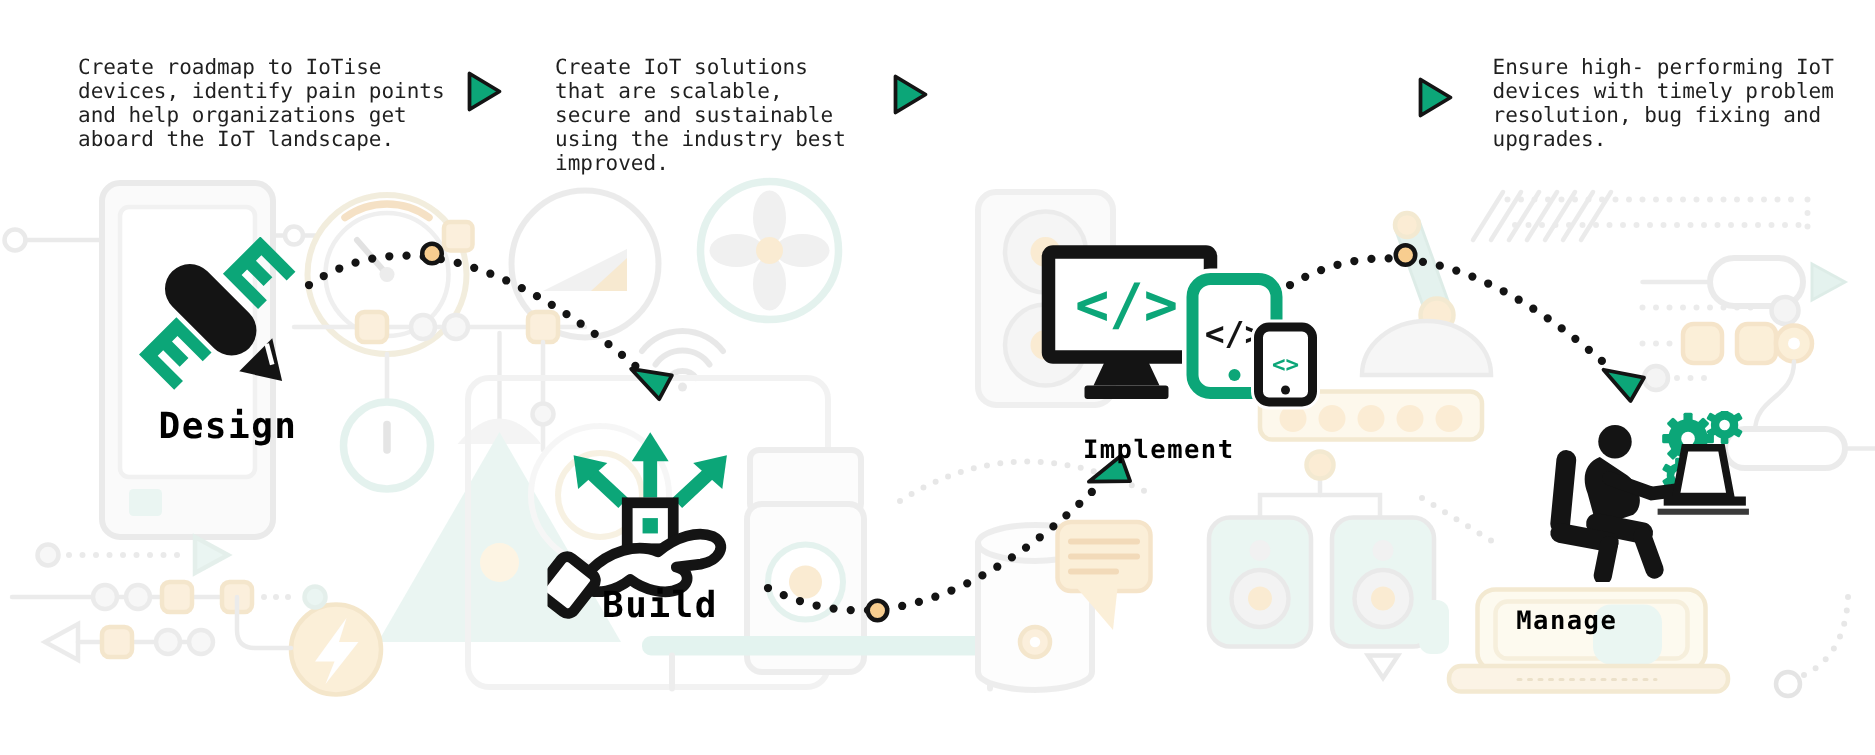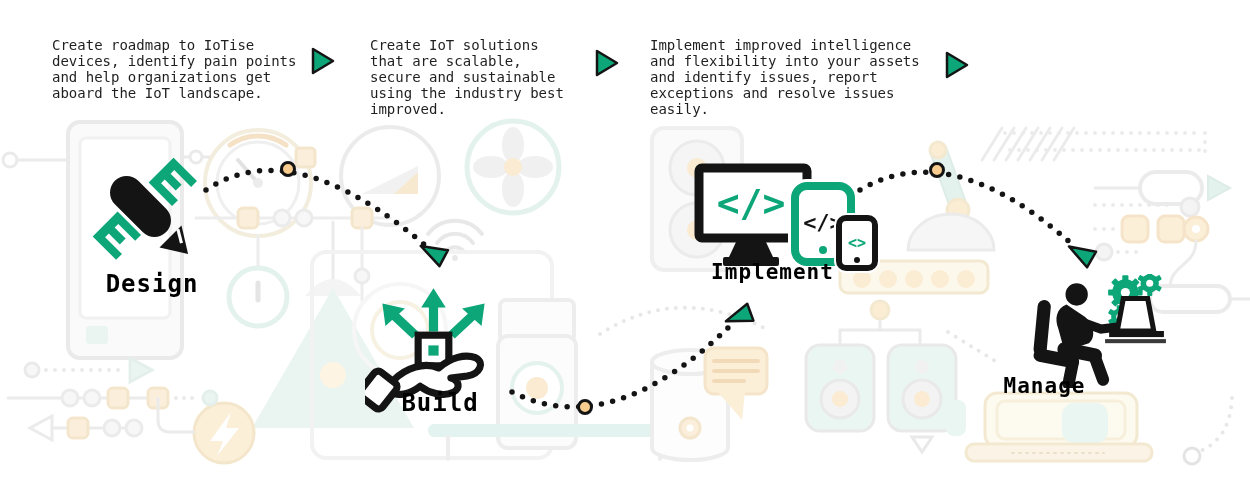--- a/index.html
+++ b/index.html
@@ -13,21 +13,21 @@
     position:absolute;margin:0;font-size:14px;line-height:16px;color:#1f1f1f;
     letter-spacing:0px;
   }
   .sep{position:absolute;}
   .stage-icon{position:absolute;}
   .stage-label{
     position:absolute;font-weight:bold;color:#000000;text-align:center;
     letter-spacing:1px;
   }
   .lbl24{font-size:24px;}
-  .lbl26{font-size:21px;}
+  .lbl26{font-size:17px;margin-top:30px;}
 </style>
 </head>
 <body>
 
 <div class="canvas">
 
   <svg class="bg" width="1250" height="503" viewBox="0 0 1250 503">
     <g opacity="0.55" stroke-linecap="round">
 
       <g>
@@ -255,26 +255,26 @@
   <svg class="sep" style="left:311px;top:47px;" width="24" height="28" viewBox="0 0 24 28">
     <polygon points="2,2 2,26 22,14" fill="#0ca678" stroke="#141414" stroke-width="2.5" stroke-linejoin="round"></polygon>
   </svg>
 
   <p class="desc" style="left:370px;top:37px;width:206px;">Create IoT solutions that are scalable, secure and sustainable using the industry best improved.</p>
 
   <svg class="sep" style="left:595px;top:49px;" width="24" height="28" viewBox="0 0 24 28">
     <polygon points="2,2 2,26 22,14" fill="#0ca678" stroke="#141414" stroke-width="2.5" stroke-linejoin="round"></polygon>
   </svg>
 
-  <p class="desc" style="left:650px;top:37px;width:292px;">Implement improved intelligence and flexibility into your assets and identify issues, report exceptions and resolve issues easily.</p>
 
   <svg class="sep" style="left:945px;top:51px;" width="24" height="28" viewBox="0 0 24 28">
     <polygon points="2,2 2,26 22,14" fill="#0ca678" stroke="#141414" stroke-width="2.5" stroke-linejoin="round"></polygon>
   </svg>
 
+  <p class="desc" style="left:995px;top:37px;width:240px;">Ensure high- performing IoT devices with timely problem resolution, bug fixing and upgrades.</p>
 
   <svg class="stage-icon" style="left:92px;top:158px;" width="116" height="116" viewBox="0 0 112 112">
     <path d="M0 0 H32 V8 H9 V13 H24 V21 H9 V26 H32 V34 H0 Z" fill="#0ca678" transform="translate(62,6) rotate(45 16 17)"></path>
     <path d="M0 0 H32 V8 H9 V13 H24 V21 H9 V26 H32 V34 H0 Z" fill="#0ca678" transform="translate(8,58) rotate(45 16 17)"></path>
     <g transform="rotate(45 56 56)">
       <rect x="8" y="40" width="70" height="32" rx="16" fill="#141414"></rect>
       <polygon points="84,41 84,71 108,56" fill="#141414"></polygon>
       <line x1="84" y1="46" x2="96" y2="53" stroke="#ffffff" stroke-width="3"></line>
     </g>
   </svg>

